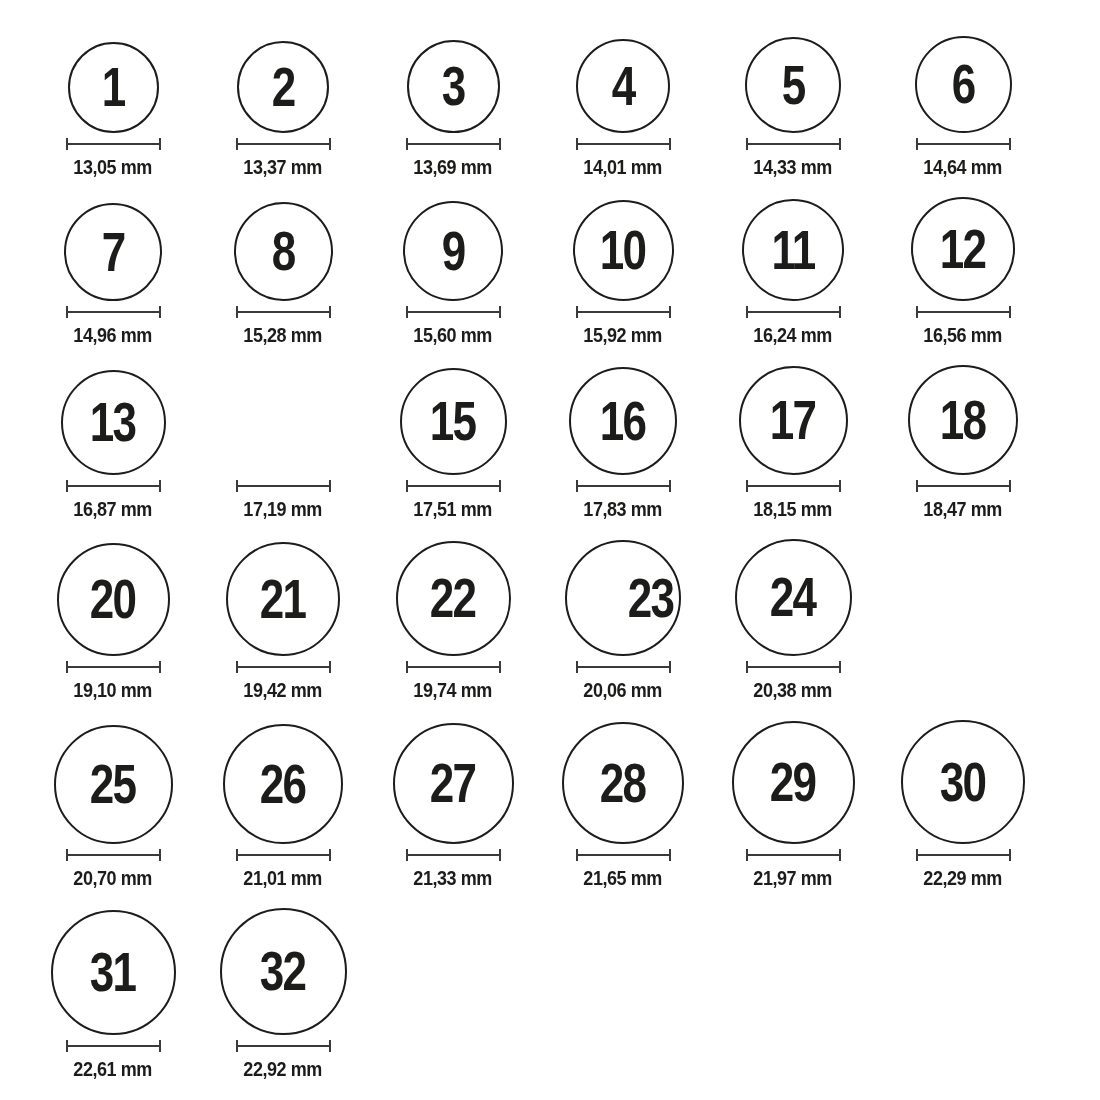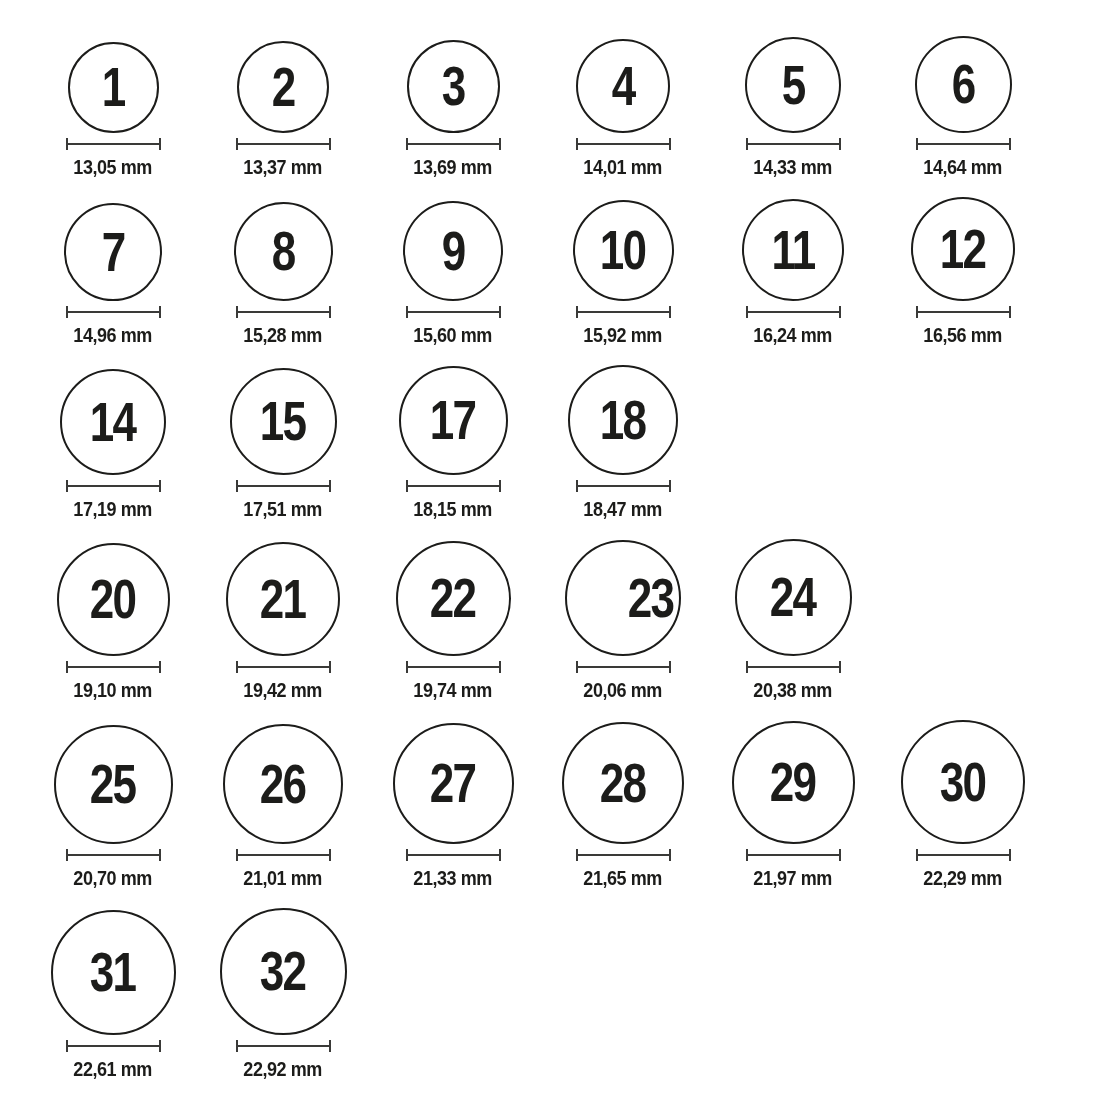--- a/index.html
+++ b/index.html
@@ -186,38 +186,53 @@
       <span class="num">12</span>
     </div>
     <div class="measure">
       <div class="bar"></div>
     </div>
     <span class="label">16,56 mm</span>
   </div>
     </div>
     <div class="row">
       <div class="cell">
-    <div class="circle" style="width: 106px; height: 106px;">
-      <span class="num">14</span>
-    </div>
+    <div class="circle" style="width: 105px; height: 105px;">
+      <span class="num">13</span>
+    </div>
+    <div class="measure">
+      <div class="bar"></div>
+    </div>
+    <span class="label">16,87 mm</span>
+  </div>
+      <div class="cell">
     <div class="measure">
       <div class="bar"></div>
     </div>
     <span class="label">17,19 mm</span>
   </div>
       <div class="cell">
     <div class="circle" style="width: 107px; height: 107px;">
       <span class="num">15</span>
     </div>
     <div class="measure">
       <div class="bar"></div>
     </div>
     <span class="label">17,51 mm</span>
   </div>
       <div class="cell">
+    <div class="circle" style="width: 108px; height: 108px;">
+      <span class="num">16</span>
+    </div>
+    <div class="measure">
+      <div class="bar"></div>
+    </div>
+    <span class="label">17,83 mm</span>
+  </div>
+      <div class="cell">
     <div class="circle" style="width: 109px; height: 109px;">
       <span class="num">17</span>
     </div>
     <div class="measure">
       <div class="bar"></div>
     </div>
     <span class="label">18,15 mm</span>
   </div>
       <div class="cell">
     <div class="circle" style="width: 110px; height: 110px;">

